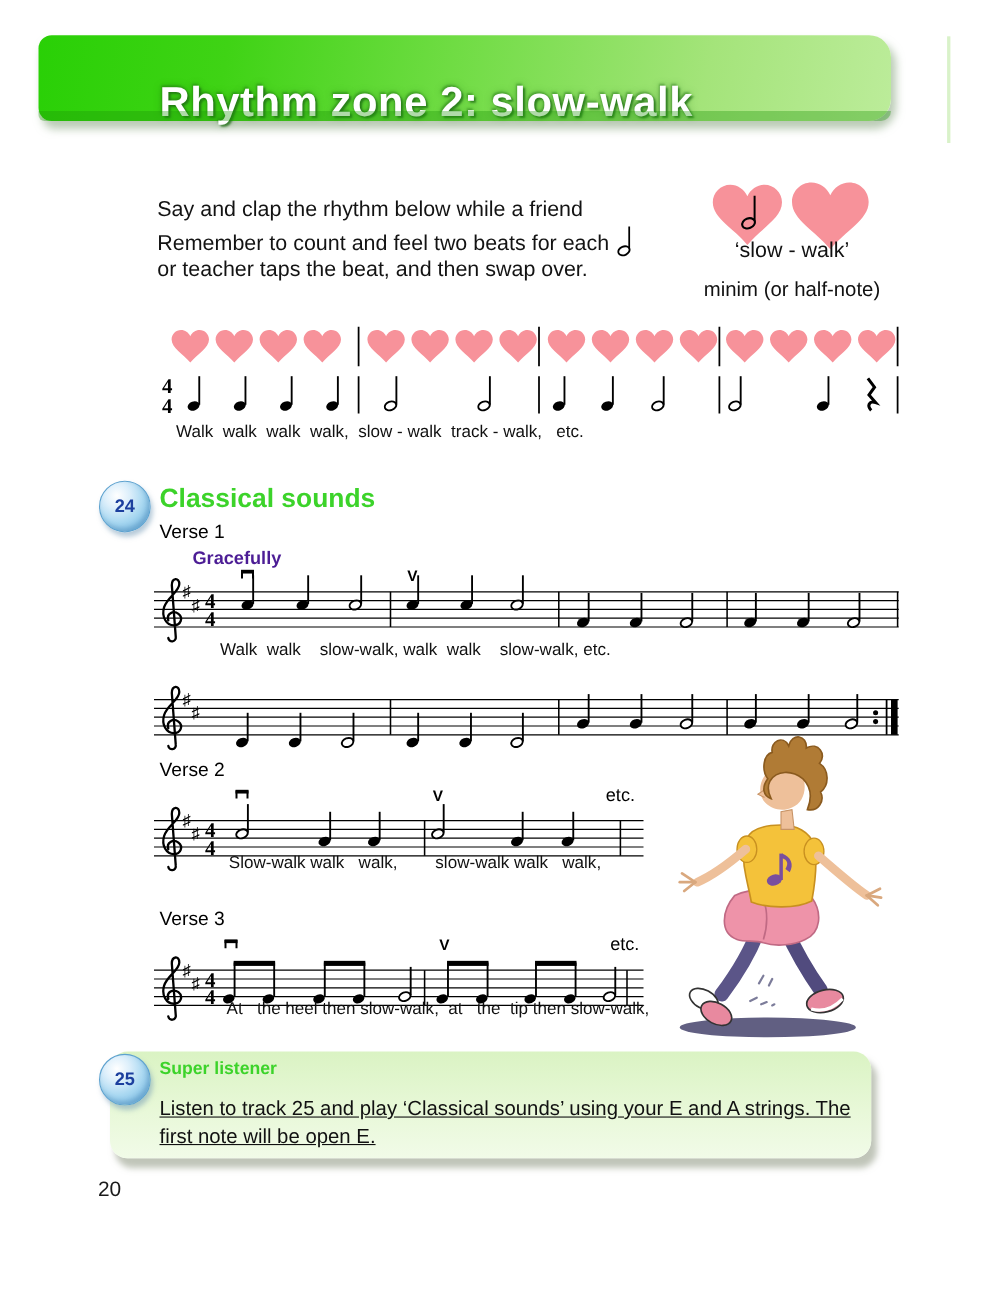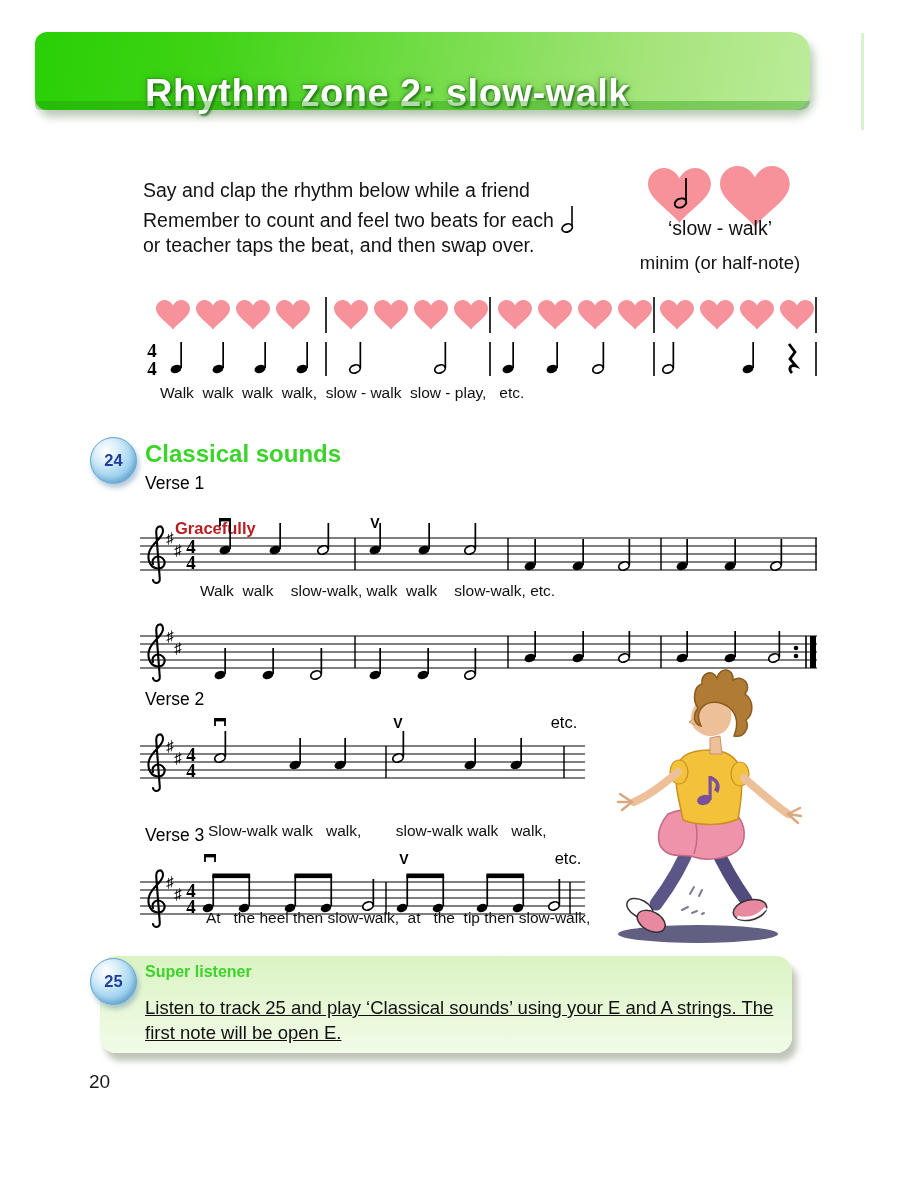--- a/index.html
+++ b/index.html
@@ -25,21 +25,21 @@
   
   .keyhearts{position:absolute;left:640px;top:162px;}
   .keylabel1{position:absolute;left:625px;top:217px;width:190px;text-align:center;font-size:19.5px;}
   .keylabel2{position:absolute;left:607px;top:252px;width:226px;text-align:center;font-size:18.5px;}
 
   
   .rhythm-row{position:absolute;left:140px;top:296px;}
   .caption{position:absolute;font-size:15.5px;white-space:pre;color:#101010;}
   .cap-rhythm{left:160px;top:384px;}
   .cap-v1{left:200px;top:582px;}
-  .cap-v2{left:208px;top:822px;text-align:center;}
+  .cap-v2{left:208px;top:776px;text-align:center;}
   .cap-v3{left:206px;top:909px;}
 
   .staff{position:absolute;}
   .staff-v1a{left:140px;top:514px;}
   .staff-v1b{left:140px;top:612px;}
   .staff-v2{left:140px;top:708px;}
   .staff-v3{left:140px;top:844px;}
 
   
   .badge{position:absolute;width:45px;height:45px;border-radius:50%;
@@ -47,21 +47,21 @@
          border:1.5px solid #5ea2cf;display:flex;align-items:center;justify-content:center;
          color:#1c3f9e;font-weight:bold;font-size:16.5px;
          box-shadow:2px 4px 5px rgba(110,150,180,.5), inset -2px -3px 4px rgba(60,120,170,.35);}
   .badge-24{left:90px;top:437px;}
   .badge-25{left:90px;top:958px;}
   .section-title{position:absolute;font-weight:bold;color:#3cd32a;}
   .title-classical{left:145px;top:440px;font-size:24px;}
   .title-super{left:145px;top:963px;font-size:16px;}
   .verse-label{position:absolute;left:145px;font-weight:normal;font-size:17.5px;color:#000;}
   .v1{top:473px;} .v2{top:689px;} .v3{top:825px;}
-  .tempo{position:absolute;left:175px;top:499px;font-weight:bold;font-size:16.5px;color:#b91c1c;margin-top:20px;}
+  .tempo{position:absolute;left:175px;top:499px;font-weight:bold;font-size:16.5px;color:#4c1d95;}
 
   
   .super-box{position:absolute;left:100px;top:956px;width:692px;height:97px;border-radius:16px;
              background:linear-gradient(to bottom,#daf3c3 0%,#e8f8d8 55%,#f1fbe8 100%);
              box-shadow:5px 8px 6px rgba(140,150,128,.55);}
   .super-body{position:absolute;left:145px;top:995px;width:640px;font-size:18.5px;line-height:25px;color:#111;text-decoration:underline;}
 
   .page-number{position:absolute;left:89px;top:1071px;font-size:19px;color:#1a1a1a;}
 
   .girl{position:absolute;left:598px;top:656px;}
@@ -171,21 +171,21 @@
         <use href="#qn" x="608" y="73"></use>
       <path d="M649,48 L655,56 L650,63 L656,70 C650,68 648,73 652,77" fill="none" stroke="#000" stroke-width="2.8"></path>
       <g stroke="#000" stroke-width="1.6">
         <line x1="186" y1="46" x2="186" y2="80"></line>
           <line x1="350" y1="46" x2="350" y2="80"></line>
         <line x1="514" y1="46" x2="514" y2="80"></line>
           <line x1="676" y1="46" x2="676" y2="80"></line>
       </g>
     </g>
   </svg>
-  <div class="caption cap-rhythm">Walk  walk  walk  walk,  slow - walk  slow - play,   etc.</div>
+  <div class="caption cap-rhythm">Walk  walk  walk  walk,  slow - walk  track - walk,   etc.</div>
 
   <div class="badge badge-24">
       <span>24</span>
     </div>
   <div class="section-title title-classical">Classical sounds</div>
   <div class="verse-label v1">Verse 1</div>
   <div class="tempo">Gracefully</div>
 
   <svg class="staff staff-v1a" width="678" height="76" viewBox="0 0 678 76">
     <g stroke="#000" stroke-width="1.1">

